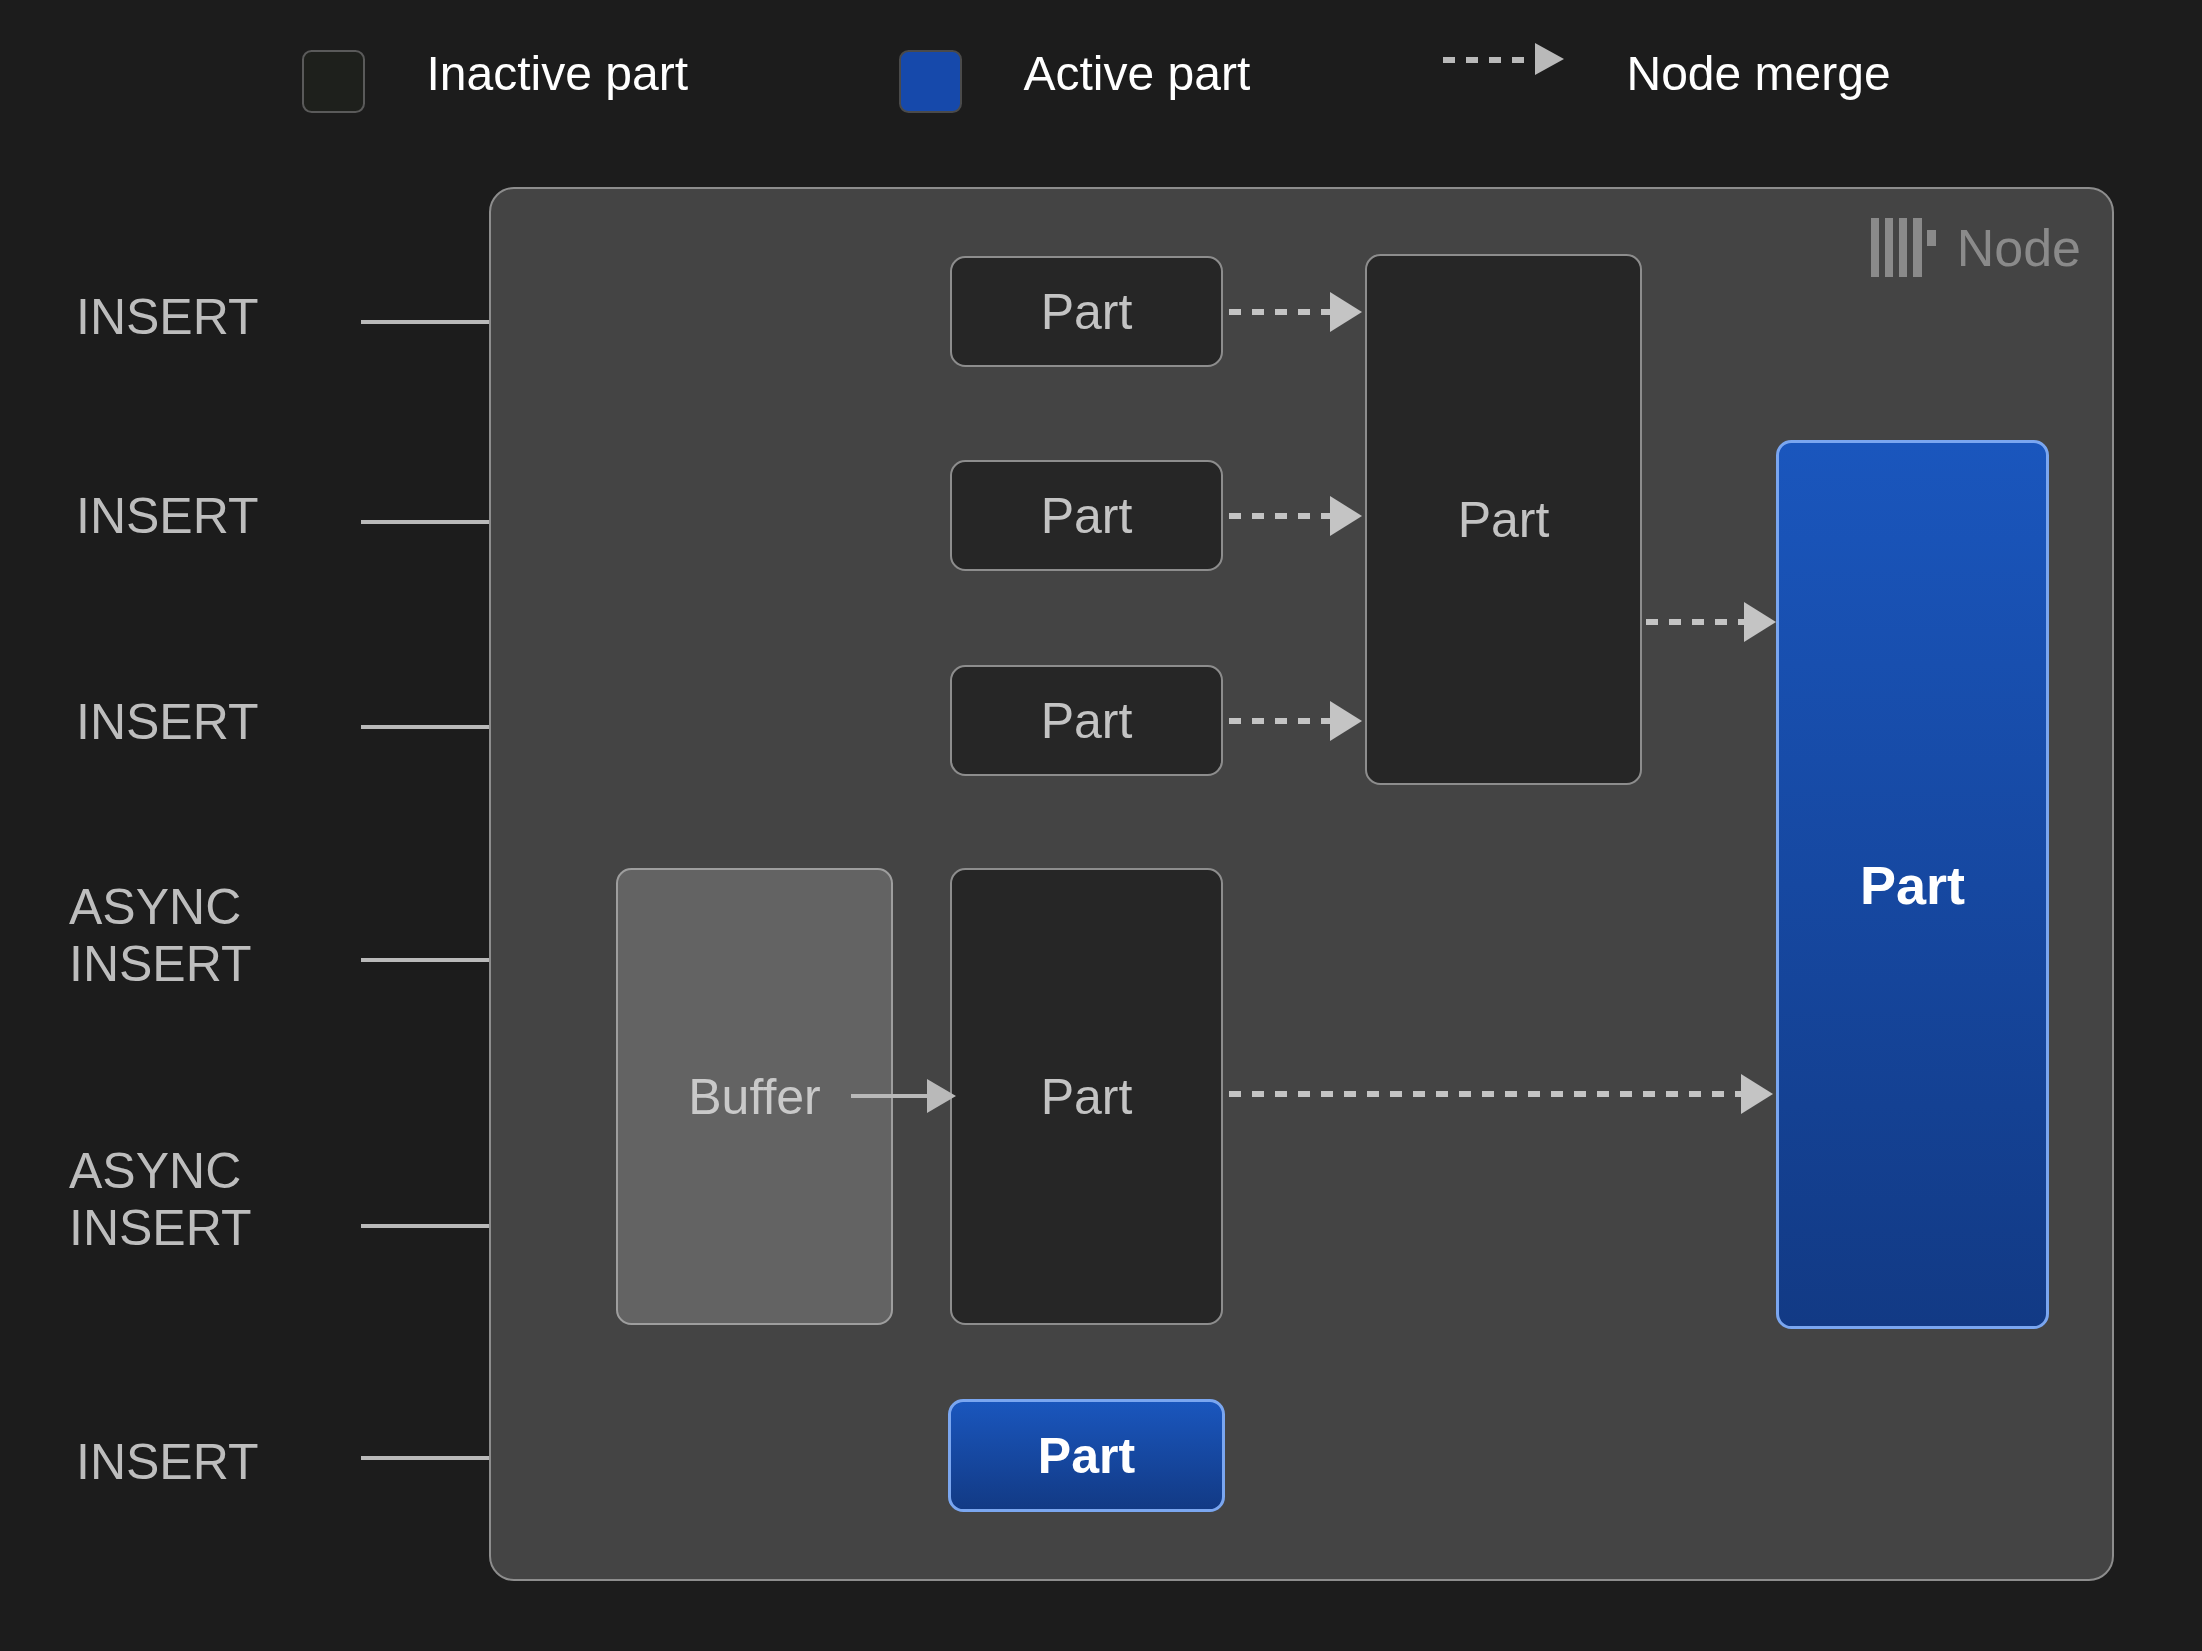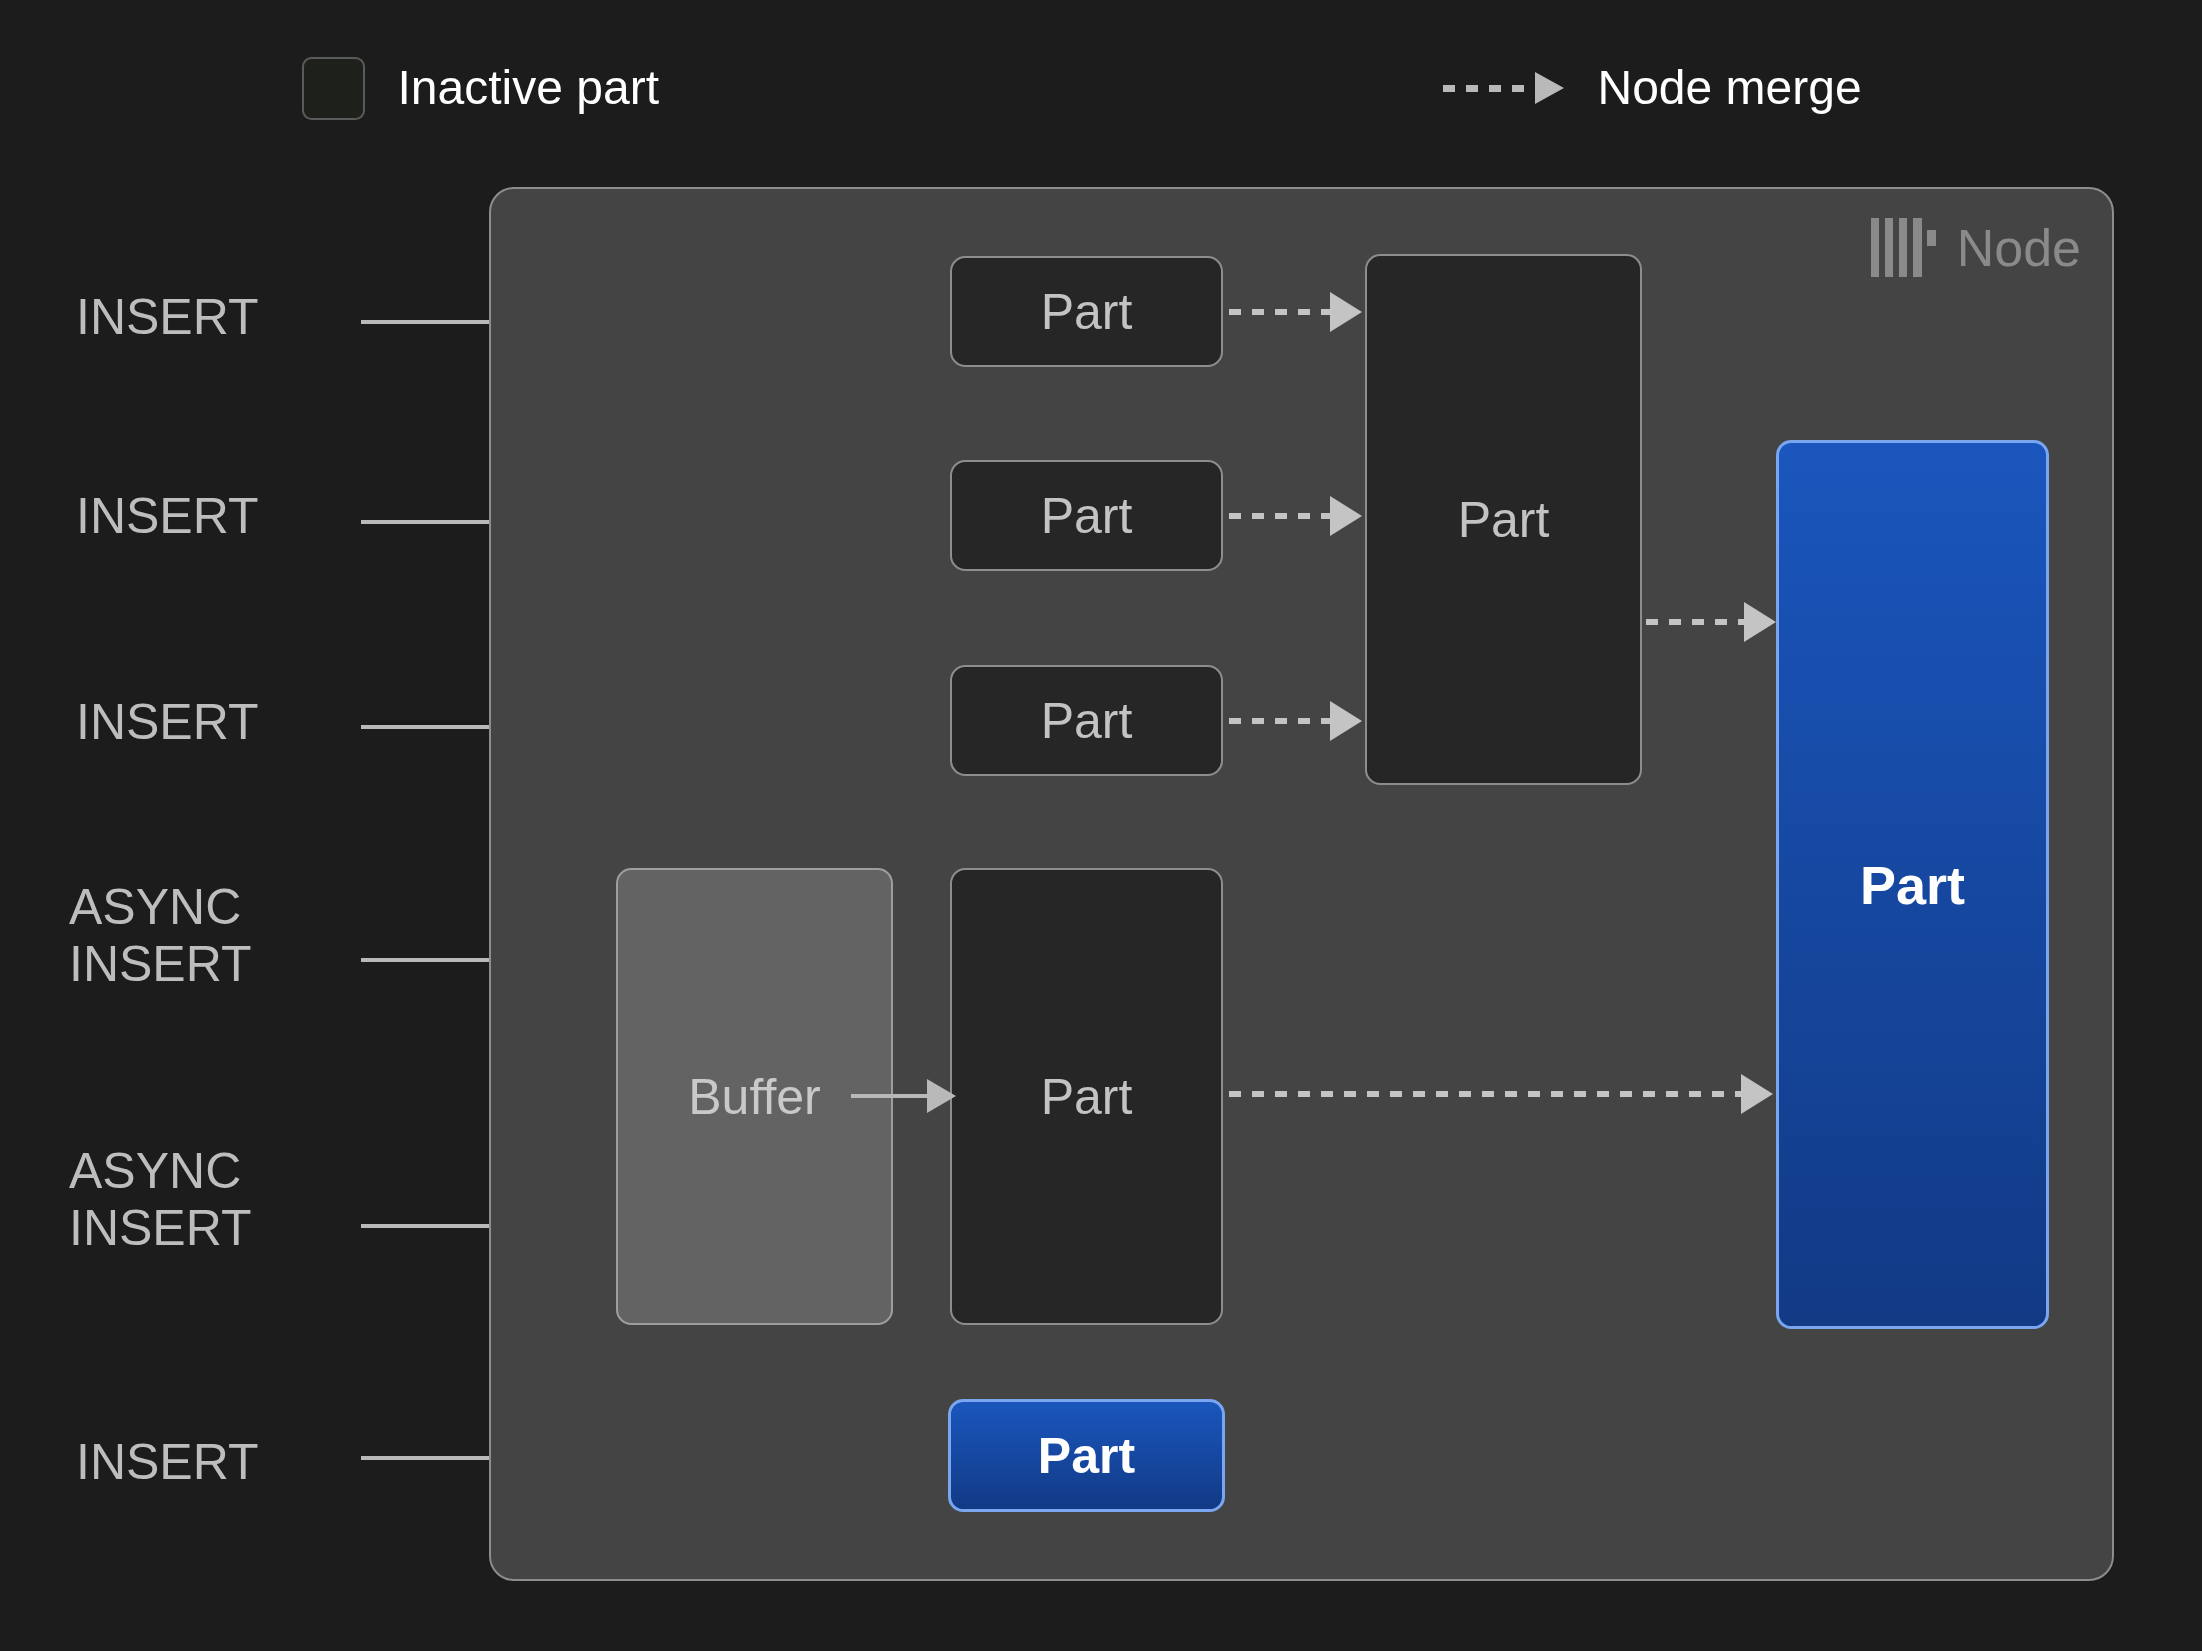--- a/index.html
+++ b/index.html
@@ -7,21 +7,21 @@
     width:2202px;height:1652px;
     background:#1c1c1c;
     font-family:"Liberation Sans","DejaVu Sans",sans-serif;
     overflow:hidden;
     position:relative;
   }
   .stage{position:absolute;left:0;top:0;width:2202px;height:1652px;}
 
   
   .legend{position:absolute;left:0;top:50px;width:2202px;height:76px;}
-  .legend-item{position:absolute;display:flex;align-items:center;height:76px;}
+  .legend-item{position:absolute;display:flex;align-items:flex-start;height:76px;gap:29px;}
   .legend-sw{width:63px;height:63px;border-radius:9.6px;box-sizing:border-box;}
   .sw-inactive{background:#1e201c;border:2.9px solid #5a5a5a;}
   .sw-active{background:#1649ab;border:2.9px solid #4a4a4a;}
   .legend-label{
     color:#ffffff;font-size:48px;line-height:48px;margin-left:32.5px;white-space:nowrap;
   }
   .legend-dash{position:relative;width:122px;height:19px;}
   .legend-dash .ln{
     position:absolute;left:0;top:6.7px;width:96px;height:6.7px;
     background-image:linear-gradient(to right,#b9b9b9 0 12.4px,transparent 12.4px 23px);
@@ -92,20 +92,24 @@
 
 <div class="stage">
 
   <div class="legend">
 
     <div class="legend-item" style="left:302px;">
       <div class="legend-sw sw-inactive"></div>
       <span class="legend-label">Inactive part</span>
     </div>
 
+    <div class="legend-item" style="left:899px;">
+      <div class="legend-sw sw-active"></div>
+      <span class="legend-label">Active part</span>
+    </div>
 
     <div class="legend-item" style="left:1443px;">
       <div class="legend-dash">
         <div class="ln"></div>
           <div class="hd"></div>
       </div>
       <span class="legend-label">Node merge</span>
     </div>
 
   </div>

